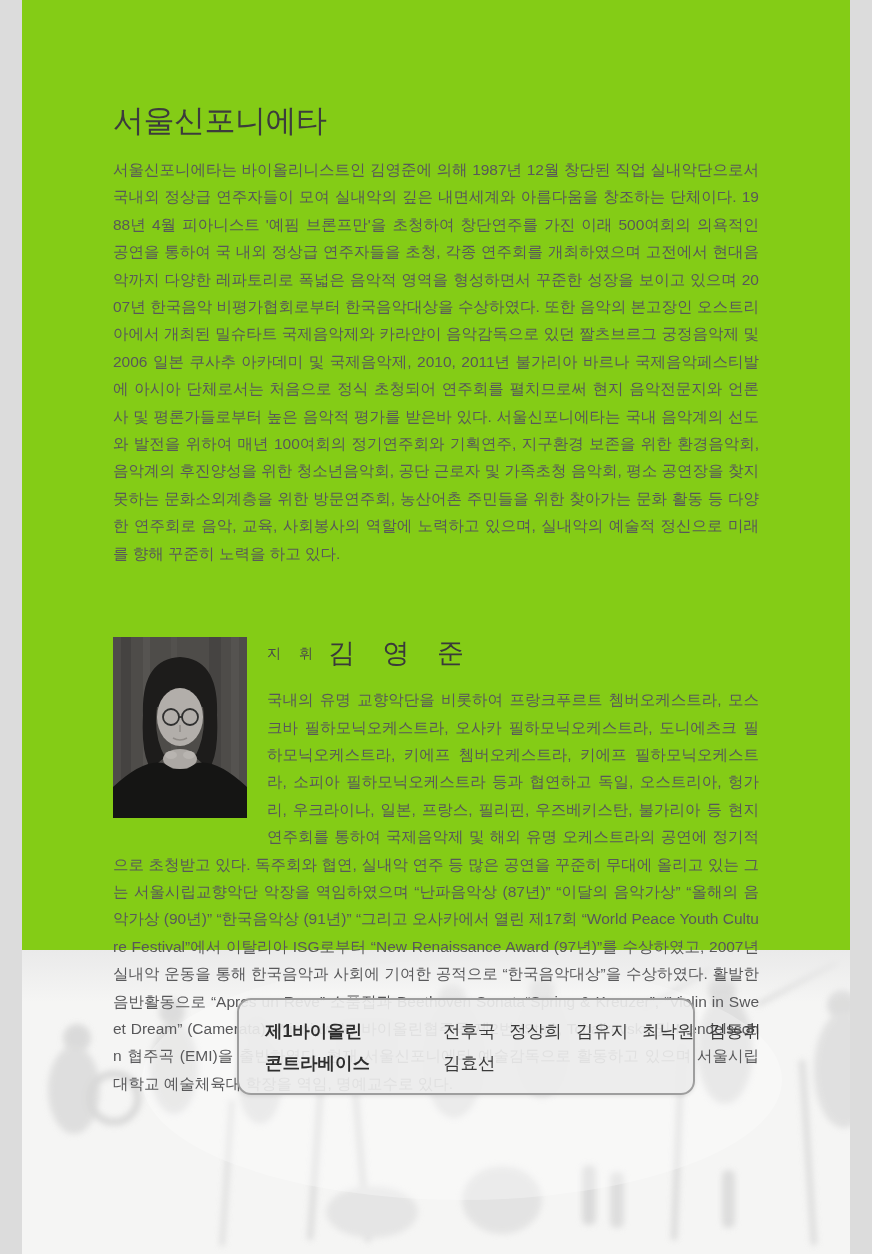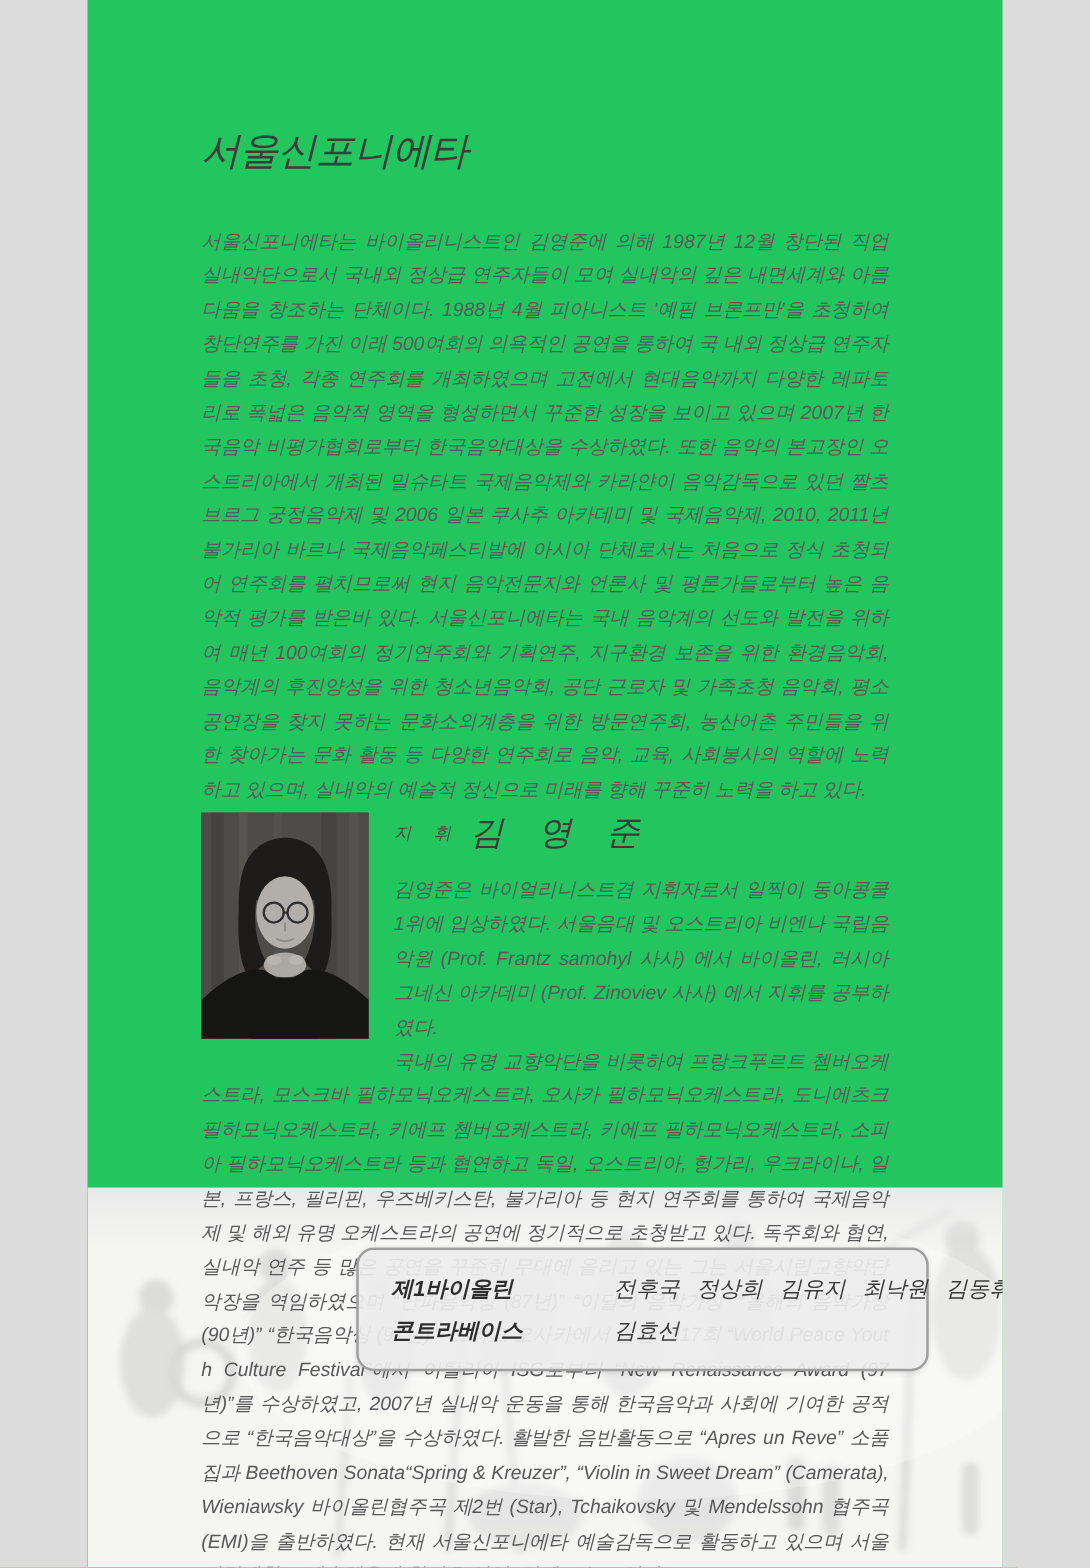--- a/index.html
+++ b/index.html
@@ -1,51 +1,50 @@
 <!DOCTYPE html>
 <html><head>
 <meta charset="utf-8">
 <style>
   * { box-sizing: border-box; margin: 0; padding: 0; }
   html, body { background: #dcdcdc; }
   body { font-family: "Liberation Sans", "DejaVu Sans", sans-serif; }
 
   .page {
     position: relative;
-    width: 732px;
+    width: 828px;
     height: 1254px;
     margin: 0 auto;
-    background: #22c55e;
+    background: #84cc16;
     overflow: hidden;
-    font-style: italic;
   }
 
   .content {
     position: relative;
     z-index: 1;
     padding: 100px 91px 0 91px;
   }
 
   .page-title {
     font-size: 31px;
     font-weight: 500;
     letter-spacing: -0.5px;
     color: #3c3c3c;
   }
 
   .intro {
-    margin-top: 38px;
+    margin-top: 14px;
     font-size: 15.5px;
     line-height: 27.4px;
     color: #58585a;
     text-align: justify;
     word-break: break-all;
   }
 
-  .conductor { }
+  .conductor { margin-top: 66px; }
 
   .conductor-photo {
     float: left;
     width: 134px;
     height: 181px;
     margin: 4px 20px 12px 0;
     background: #4c4a47;
   }
   .conductor-photo svg { display: block; }
 
@@ -206,21 +205,20 @@
 
           <path d="M0 181 L0 150 Q30 122 50 126 L60 132 L74 132 L84 126 Q104 122 134 150 L134 181 Z" fill="#151514"></path>
           <rect x="40" y="168" width="54" height="13" fill="#151514"></rect>
         </svg>
       </div>
 
       <div class="conductor-heading">
         <span class="conductor-role">지 휘</span><span class="conductor-name">김 영 준</span>
       </div>
 
-      <p class="bio">김영준은 바이얼리니스트겸 지휘자로서 일찍이 동아콩쿨 1위에 입상하였다. 서울음대 및 오스트리아 비엔나 국립음악원 (Prof. Frantz samohyl 사사) 에서 바이올린, 러시아 그네신 아카데미 (Prof. Zinoviev 사사) 에서 지휘를 공부하였다.</p>
       <p class="bio">국내의 유명 교향악단을 비롯하여 프랑크푸르트 쳄버오케스트라, 모스크바 필하모닉오케스트라, 오사카 필하모닉오케스트라, 도니에츠크 필하모닉오케스트라, 키에프 쳄버오케스트라, 키에프 필하모닉오케스트라, 소피아 필하모닉오케스트라 등과 협연하고 독일, 오스트리아, 헝가리, 우크라이나, 일본, 프랑스, 필리핀, 우즈베키스탄, 불가리아 등 현지 연주회를 통하여 국제음악제 및 해외 유명 오케스트라의 공연에 정기적으로 초청받고 있다. 독주회와 협연, 실내악 연주 등 많은 공연을 꾸준히 무대에 올리고 있는 그는 서울시립교향악단 악장을 역임하였으며 “난파음악상 (87년)” “이달의 음악가상” “올해의 음악가상 (90년)” “한국음악상 (91년)” “그리고 오사카에서 열린 제17회 “World Peace Youth Culture Festival”에서 이탈리아 ISG로부터 “New Renaissance Award (97년)”를 수상하였고, 2007년 실내악 운동을 통해 한국음악과 사회에 기여한 공적으로 “한국음악대상”을 수상하였다. 활발한 음반활동으로 “Apres un Reve” 소품집과 Beethoven Sonata“Spring &amp; Kreuzer”, “Violin in Sweet Dream” (Camerata), Wieniawsky 바이올린협주곡 제2번 (Star), Tchaikovsky 및 Mendelssohn 협주곡 (EMI)을 출반하였다. 현재 서울신포니에타 예술감독으로 활동하고 있으며 서울시립대학교 예술체육대 학장을 역임, 명예교수로 있다.</p>
     </div>
 
   </div>
 
   <div class="members-box">
     <div class="member-row">
       <span class="member-section">제1바이올린</span><span class="member-names">전후국 정상희 김유지 최낙원 김동휘</span>
     </div>
     <div class="member-row">

